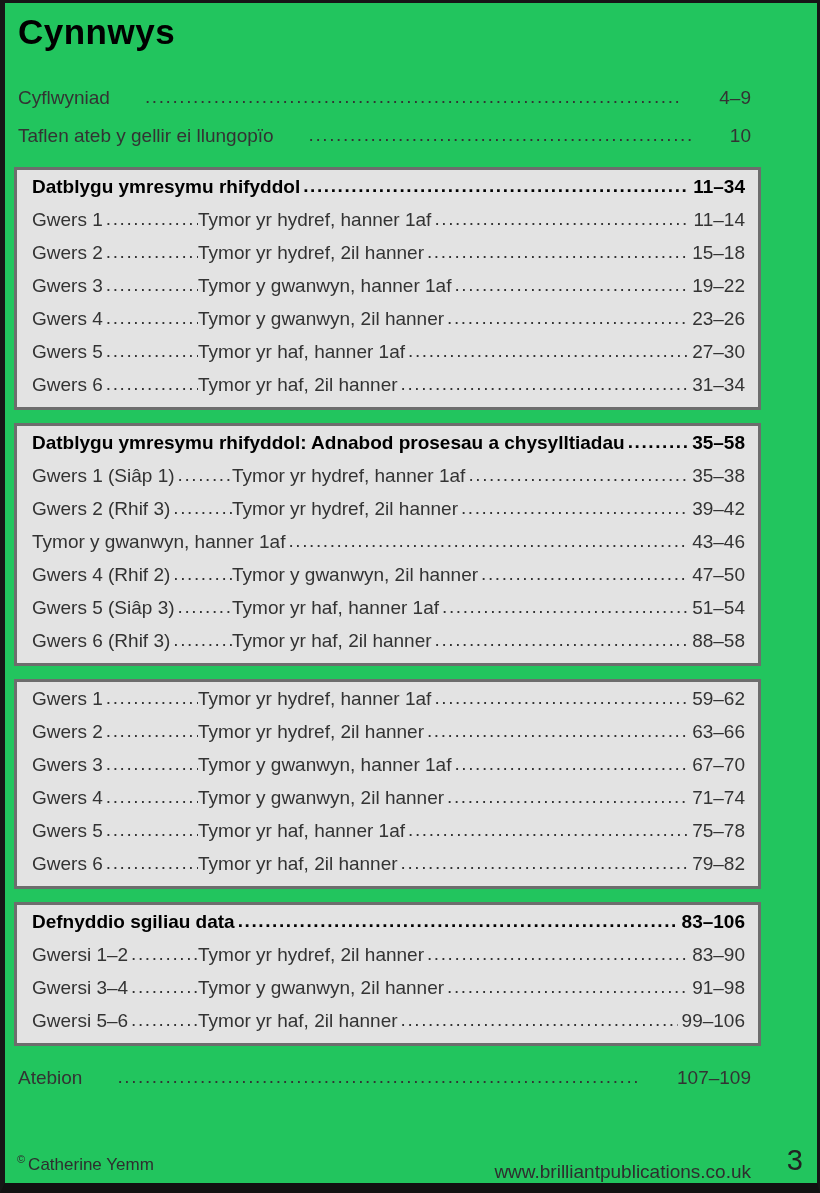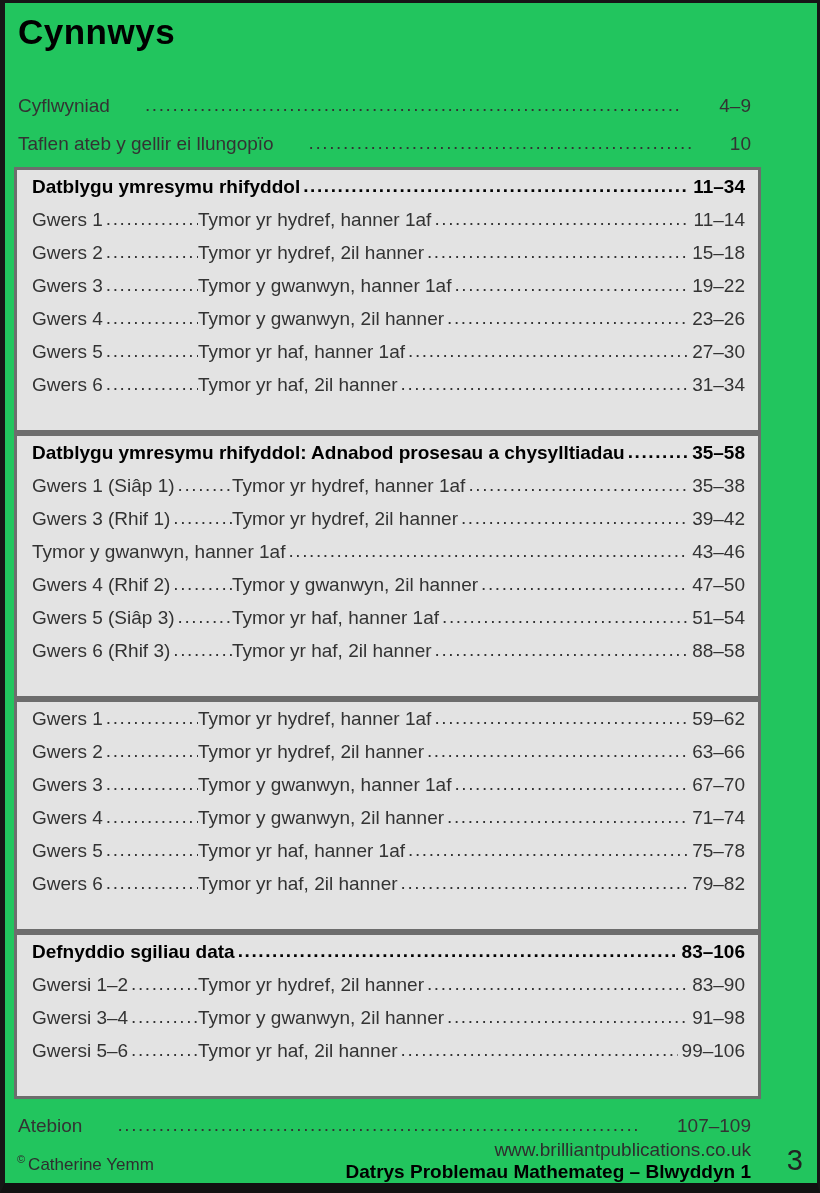--- a/index.html
+++ b/index.html
@@ -30,38 +30,39 @@
   }
 
   .row {
     display: flex;
     align-items: baseline;
     font-size: 19px;
     color: #333333;
     white-space: nowrap;
   }
 
-  .top-row { height: 38px; align-items: flex-end; padding: 8px 10px 0 4px; gap: 32px; }
+  .top-row { height: 38px; align-items: flex-start; padding: 8px 10px 0 4px; gap: 32px; }
 
   .lbl { white-space: nowrap; }
   .desc { white-space: nowrap; }
 
   .dots { overflow: hidden; min-width: 0; position: relative; top: -1px; }
   .dots::after {
     content: "......................................................................................................................................................................";
     letter-spacing: 1.6px;
     padding-left: 3px;
   }
   .fill { flex: 1 1 auto; }
   .pg { white-space: nowrap; padding-left: 4px; }
 
   .box {
     border: 3px solid #6d6d6d;
     background: #e3e3e3;
-    padding: 6px 13px 23px 15px;
+    padding: 6px 13px 0 15px;
+    margin-bottom: 13px;
   }
   .box .row { height: 33px; }
   .box .row.header { color: #000000; font-weight: 700; }
 
   .labelcol {
     display: inline-flex;
     align-items: baseline;
     width: 166px;
     flex: 0 0 166px;
     overflow: hidden;
@@ -194,21 +195,21 @@
       <span class="labelcol">
           <span class="lbl">Gwers 1 (Siâp 1)</span>
           <span class="dots"></span>
         </span>
       <span class="desc">Tymor yr hydref, hanner 1af</span>
       <span class="dots fill"></span>
       <span class="pg">35–38</span>
     </div>
     <div class="row">
       <span class="labelcol">
-          <span class="lbl">Gwers 3 (Rhif 1)</span>
+          <span class="lbl">Gwers 2 (Rhif 3)</span>
           <span class="dots"></span>
         </span>
       <span class="desc">Tymor yr hydref, 2il hanner</span>
       <span class="dots fill"></span>
       <span class="pg">39–42</span>
     </div>
     <div class="row">
       <span class="desc">Tymor y gwanwyn, hanner 1af</span>
       <span class="dots fill"></span>
       <span class="pg">43–46</span>
@@ -341,18 +342,17 @@
       <span class="pg">107–109</span>
     </div>
   </div>
 
   <div class="footer-copyright">
     <span class="copy-mark">©</span><span>Catherine Yemm</span>
   </div>
 
   <div class="footer-right">
     <div class="footer-website">www.brilliantpublications.co.uk</div>
-    <div class="footer-booktitle">Datrys Problemau Mathemateg – Blwyddyn 1</div>
   </div>
 
   <div class="footer-pagenum">3</div>
 
 </div>
 
 </body></html>

